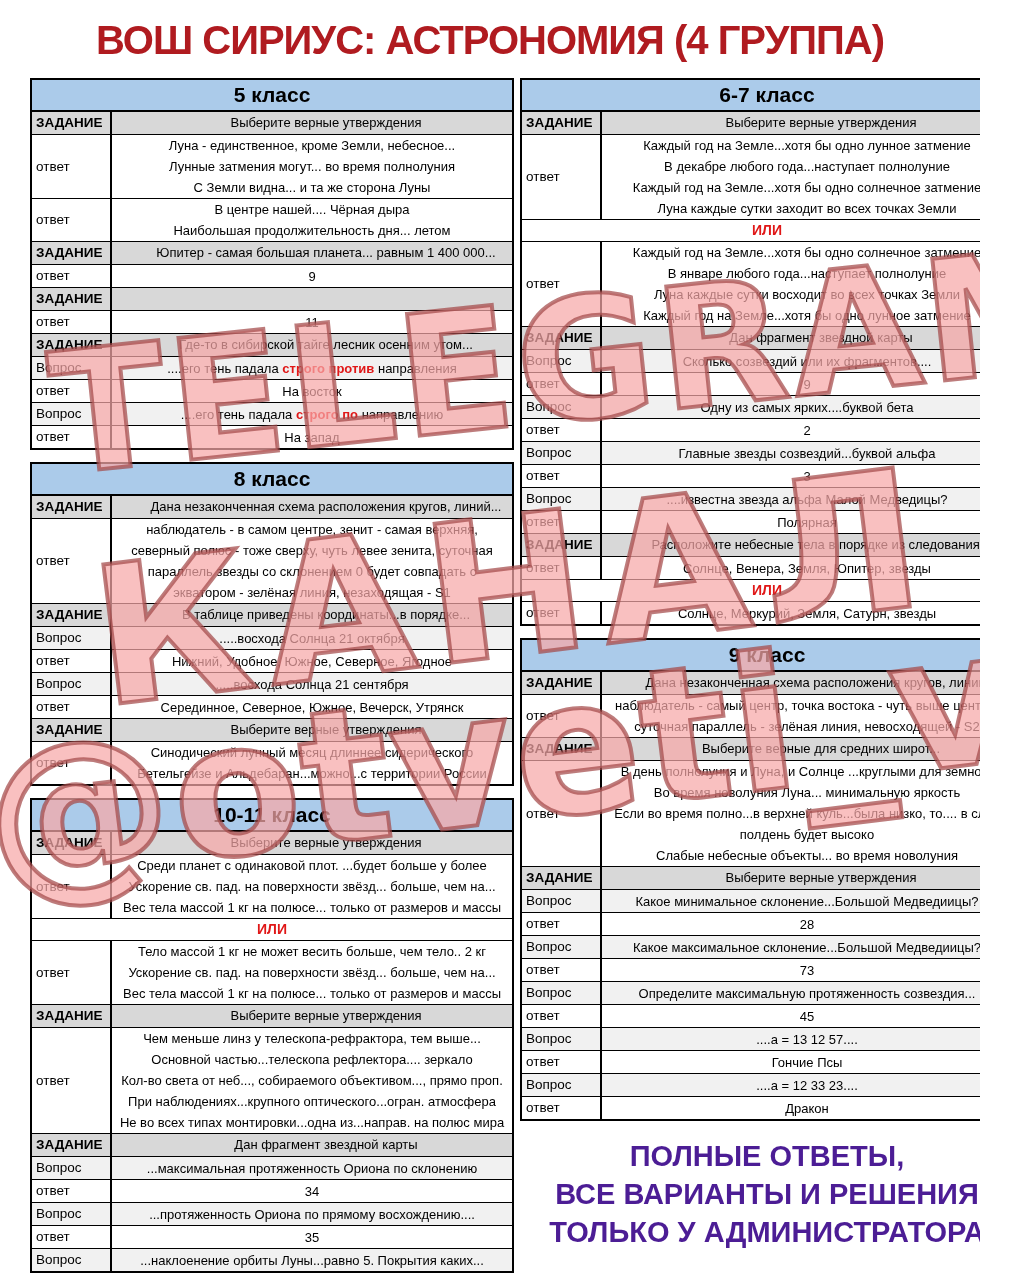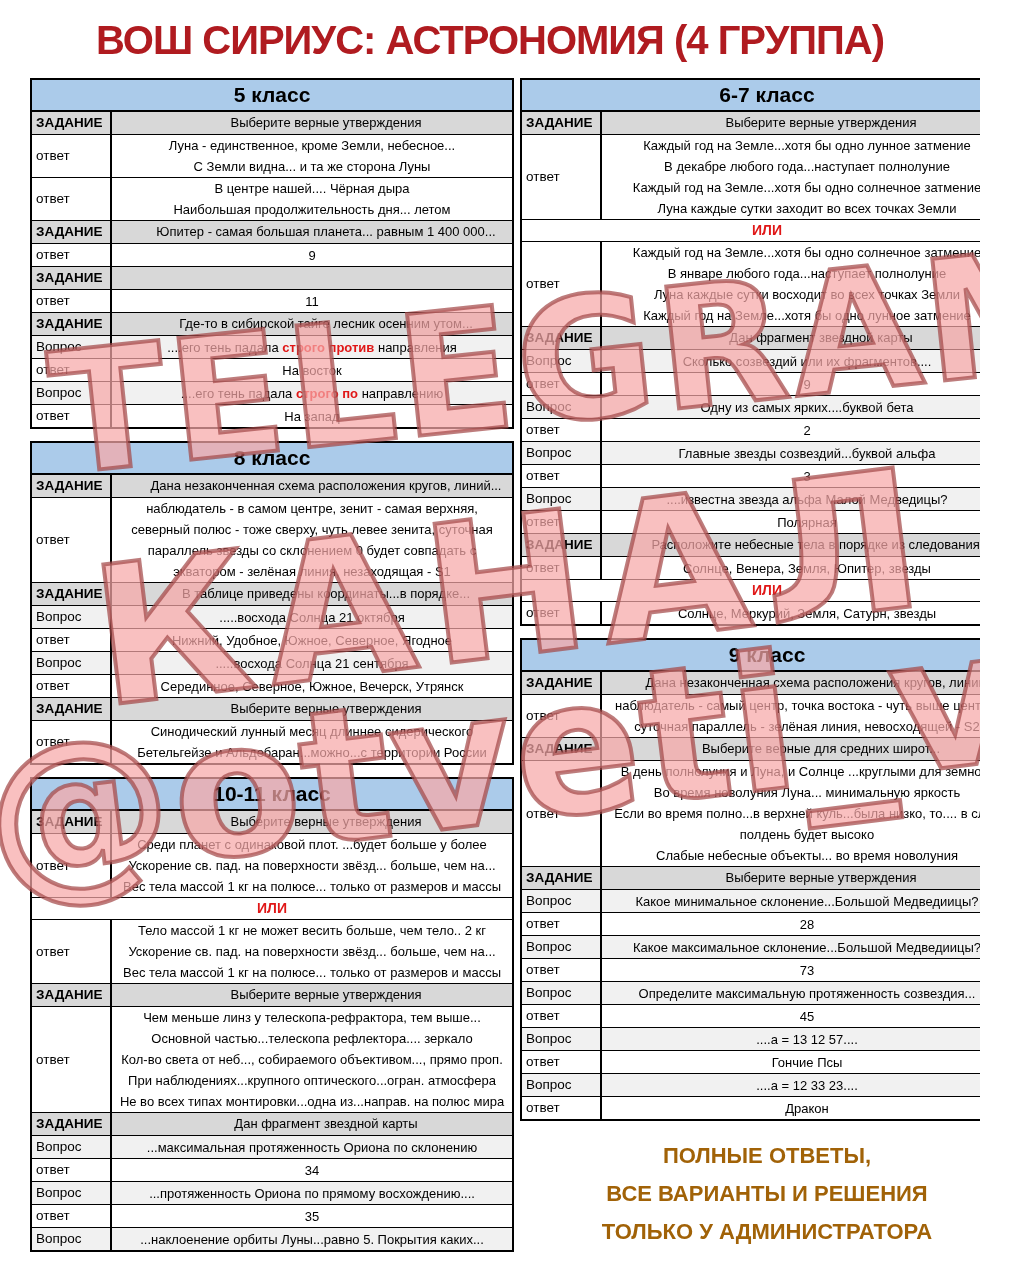--- a/index.html
+++ b/index.html
@@ -89,23 +89,23 @@
     flex: 1;
     text-align: center;
     font-size: 14px;
     font-weight: bold;
     line-height: 21px;
     color: #E01717;
   }
   .footer-note {
     margin-top: 16px;
     text-align: center;
-    color: #a16207;
+    color: #4c1d95;
     font-weight: bold;
-    font-size: 22px;
+    font-size: 29px;
     line-height: 38px;
     letter-spacing: 0px;
   }
   .watermark {
     position: absolute;
     z-index: 5;
     pointer-events: none;
     white-space: nowrap;
     font-family: "DejaVu Sans", sans-serif;
     font-weight: bold;
@@ -131,20 +131,21 @@
           <div class="row task">
             <div class="label-cell">ЗАДАНИЕ</div>
             <div class="content-cell">
               <div class="line">Выберите верные утверждения</div>
             </div>
           </div>
           <div class="row answer">
             <div class="label-cell">ответ</div>
             <div class="content-cell">
               <div class="line">Луна - единственное, кроме Земли, небесное...</div>
+              <div class="line">Лунные затмения могут... во время полнолуния</div>
               <div class="line">С Земли видна... и та же сторона Луны</div>
             </div>
           </div>
           <div class="row answer">
             <div class="label-cell">ответ</div>
             <div class="content-cell">
               <div class="line">В центре нашей.... Чёрная дыра</div>
               <div class="line">Наибольшая продолжительность дня... летом</div>
             </div>
           </div>

